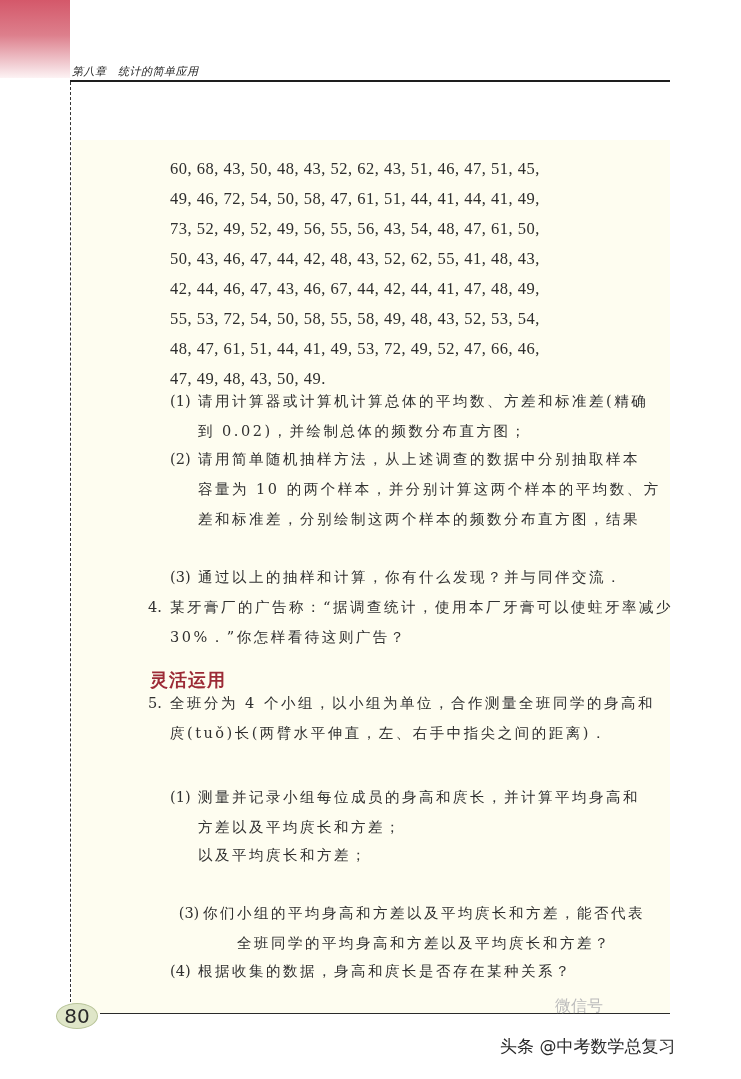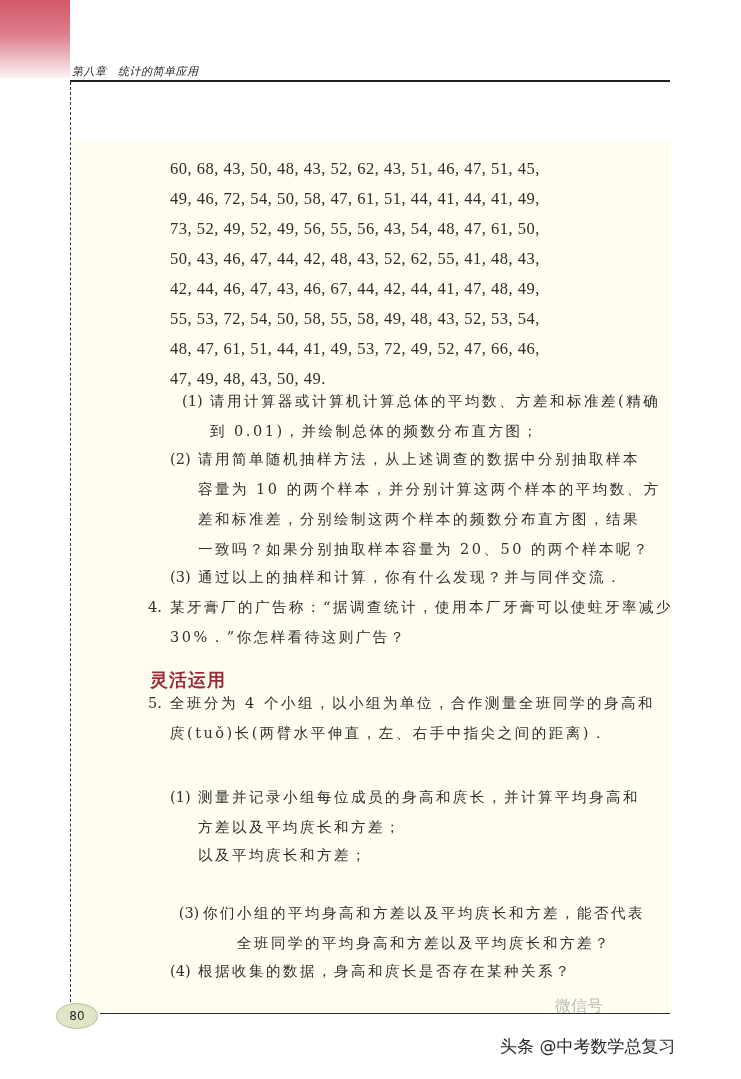--- a/index.html
+++ b/index.html
@@ -44,21 +44,21 @@
   .indent { padding-left: 28px; }
   .section-title {
     position: absolute; left: 150px; top: 668px;
     font-family: "DejaVu Sans", sans-serif; font-weight: bold; font-size: 18px;
     color: #9c2b36; letter-spacing: 1px; text-align: right;
   }
   .page-badge {
     position: absolute; left: 56px; top: 1003px; width: 40px; height: 24px;
     border-radius: 50%; background: #dfe6c8; border: 1px solid #b9c59a;
     text-align: center; line-height: 24px;
-    font-family: "DejaVu Sans", sans-serif; font-size: 12px; color: #2a2a2a;
+    font-family: "DejaVu Sans", sans-serif; font-size: 20px; color: #2a2a2a;
   }
   .footer-line {
     position: absolute; left: 100px; top: 1013px; width: 570px; height: 0;
     border-top: 1.5px solid #2a2a2a;
   }
   .watermark {
     position: absolute; left: 500px; top: 1035px;
     font-family: "DejaVu Sans", sans-serif; font-size: 17px; color: #2a2a2a;
     text-shadow: 0 0 2px #fff;
   }
@@ -83,29 +83,28 @@
   <div>60, 68, 43, 50, 48, 43, 52, 62, 43, 51, 46, 47, 51, 45,</div>
   <div>49, 46, 72, 54, 50, 58, 47, 61, 51, 44, 41, 44, 41, 49,</div>
   <div>73, 52, 49, 52, 49, 56, 55, 56, 43, 54, 48, 47, 61, 50,</div>
   <div>50, 43, 46, 47, 44, 42, 48, 43, 52, 62, 55, 41, 48, 43,</div>
   <div>42, 44, 46, 47, 43, 46, 67, 44, 42, 44, 41, 47, 48, 49,</div>
   <div>55, 53, 72, 54, 50, 58, 55, 58, 49, 48, 43, 52, 53, 54,</div>
   <div>48, 47, 61, 51, 44, 41, 49, 53, 72, 49, 52, 47, 66, 46,</div>
   <div>47, 49, 48, 43, 50, 49.</div>
 </div>
 
-<div class="para" style="left:170px; top:386px;margin-left:12px;">
+<div class="para" style="left:170px; top:386px;">
   <div><span class="sub-label">(1)</span><span>请用计算器或计算机计算总体的平均数、方差和标准差(精确</span></div>
-  <div class="indent">到 0.01)，并绘制总体的频数分布直方图；</div>
+  <div class="indent">到 0.02)，并绘制总体的频数分布直方图；</div>
 </div>
 <div class="para" style="left:170px; top:444px;">
   <div><span class="sub-label">(2)</span><span>请用简单随机抽样方法，从上述调查的数据中分别抽取样本</span></div>
   <div class="indent">容量为 10 的两个样本，并分别计算这两个样本的平均数、方</div>
   <div class="indent">差和标准差，分别绘制这两个样本的频数分布直方图，结果</div>
-  <div class="indent">一致吗？如果分别抽取样本容量为 20、50 的两个样本呢？</div>
 </div>
 <div class="para" style="left:170px; top:562px;">
   <div><span class="sub-label">(3)</span><span>通过以上的抽样和计算，你有什么发现？并与同伴交流．</span></div>
 </div>
 
 <div class="para" style="left:148px; top:592px;">
   <div><span class="sub-label" style="width:22px">4.</span><span>某牙膏厂的广告称：“据调查统计，使用本厂牙膏可以使蛀牙率减少</span></div>
   <div style="padding-left:22px">30%．”你怎样看待这则广告？</div>
 </div>
 

